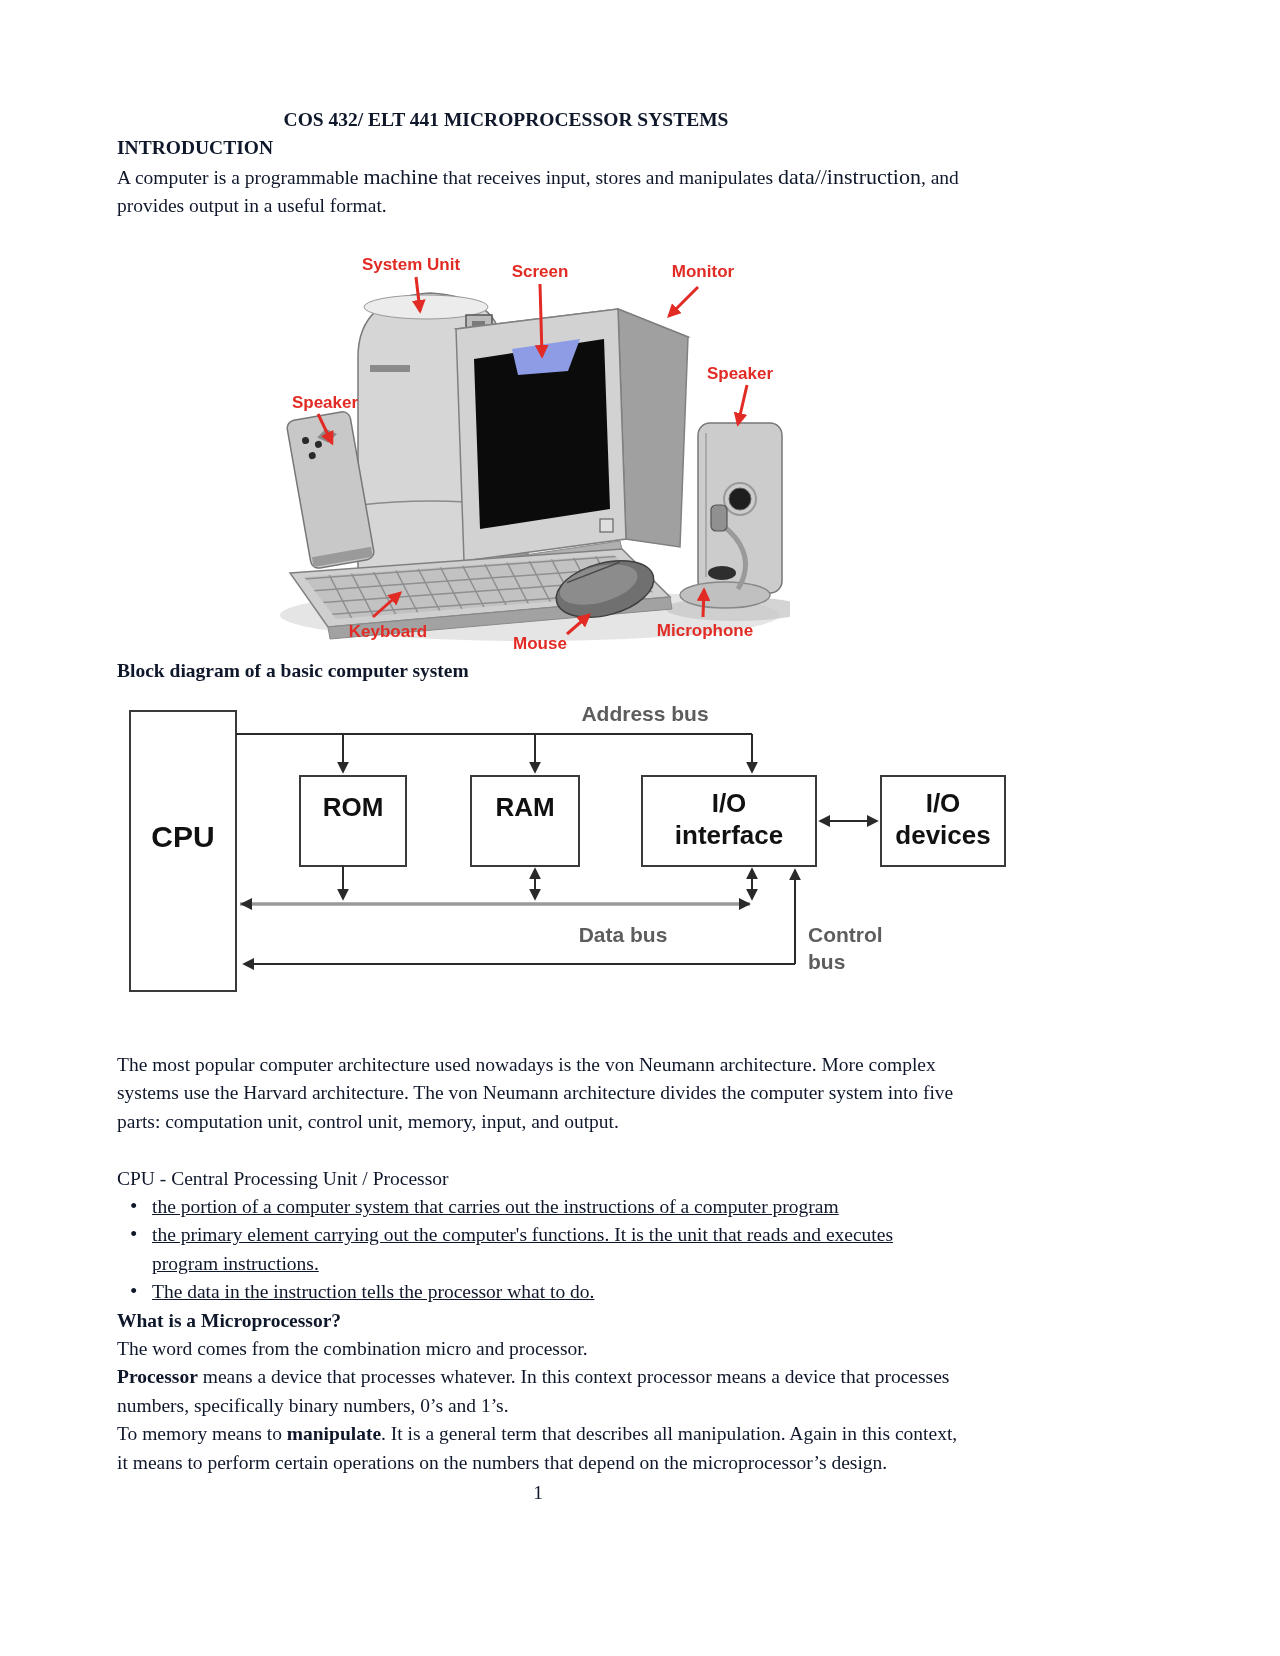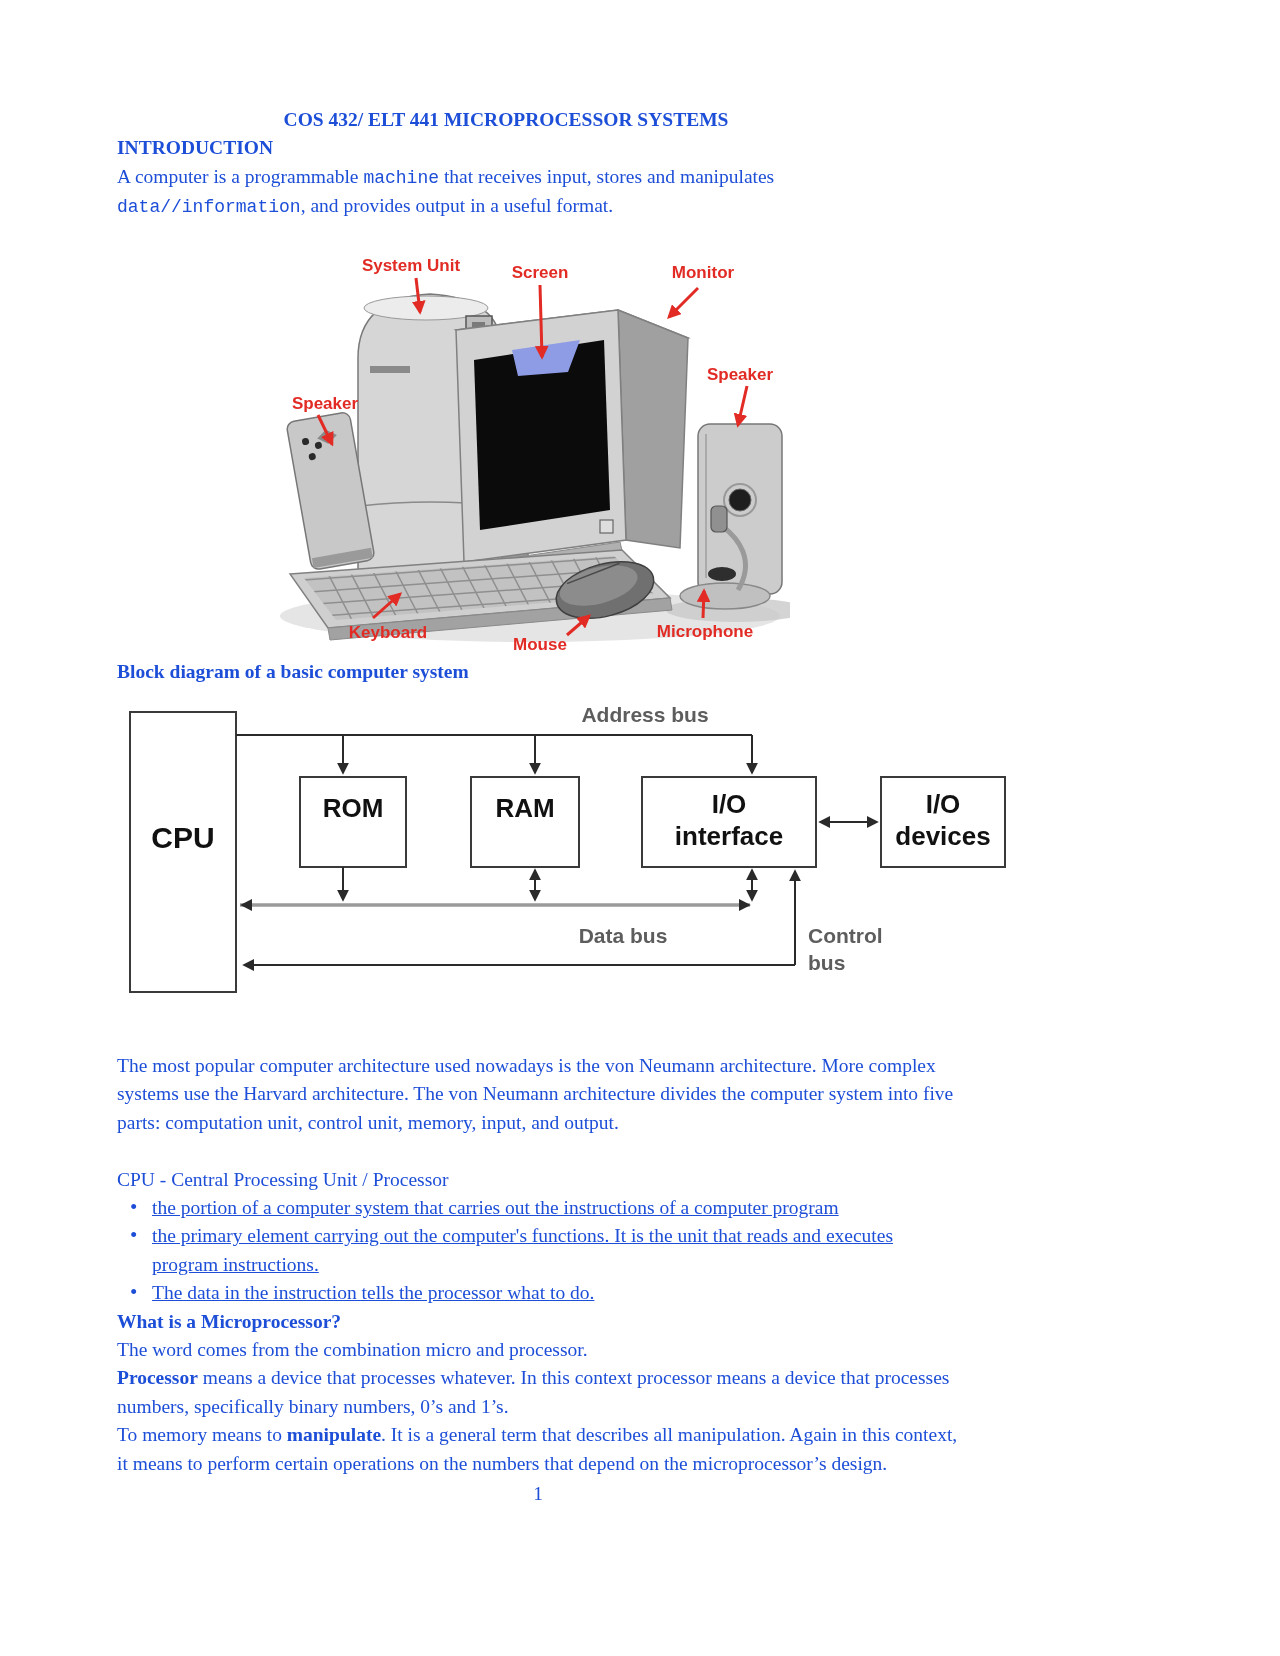--- a/index.html
+++ b/index.html
@@ -1,46 +1,46 @@
 <!DOCTYPE html>
 <html><head>
 <meta charset="utf-8">
 <style>
   html,body{margin:0;padding:0;background:#ffffff;}
   .page{
     position:relative; width:1076px; height:1656px; background:#ffffff;
-    font-family:"Liberation Serif", serif; color:#1d4ed8;
+    font-family:"Liberation Serif", serif; color:#0f172a;
     font-size:19.5px; line-height:28.4px; overflow:hidden;
   }
   .content{ padding:106px 117px 0 117px; }
   p{ margin:0; }
   .doc-title{ text-align:center; font-weight:bold; position:relative; left:-32px; }
   .h-bold{ font-weight:bold; }
-  .sans{ font-family:Liberation Mono, monospace; font-size:18px; }
+  .sans{ font-family:Liberation Serif, serif; font-size:22px; }
   .fig-computer{ position:relative; width:520px; height:420px; margin:16px 0 0 153px; }
   .fig-diagram{ position:relative; width:900px; height:300px; margin:14px 0 0 1px; }
   .fig-computer svg,.fig-diagram svg{ position:absolute; left:0; top:0; }
   .arch-para{ margin-top:52px; }
   .cpu-head{ margin-top:28.4px; }
   .bullet{ position:relative; padding-left:35px;text-decoration:underline; }
   .bullet::before{ content:"\2022"; position:absolute; left:13px; top:-1px; font-size:21px; }
   .pagenum{ text-align:center; margin-top:2px; }
   .figlabel{ font-family:"Liberation Sans", sans-serif; font-size:17px; font-weight:600; }
   .buslabel{ font-family:"Liberation Sans", sans-serif; font-weight:bold; font-size:21px; fill:#5d5d5d; }
   .blocklabel{ font-family:"Liberation Sans", sans-serif; font-weight:bold; fill:#111; }
 </style>
 </head>
 <body>
 
 <div class="page">
  <div class="content">
 
   <p class="doc-title">COS 432/ ELT 441 MICROPROCESSOR SYSTEMS</p>
   <p class="h-bold">INTRODUCTION</p>
-  <p><span>A computer is a programmable </span><span class="sans">machine</span><span> that receives input, stores and manipulates </span><span class="sans">data//information</span><span>, and provides output in a useful format.</span></p>
+  <p><span>A computer is a programmable </span><span class="sans">machine</span><span> that receives input, stores and manipulates </span><span class="sans">data//instruction</span><span>, and provides output in a useful format.</span></p>
 
   <div class="fig-computer">
     <svg width="520" height="420" viewBox="0 0 520 420">
       <defs>
         <marker id="ra" viewBox="0 0 10 10" refX="8" refY="5" markerWidth="4.6" markerHeight="4.6" orient="auto-start-reverse">
           <path d="M0,0 L10,5 L0,10 z" fill="#e12b24"></path>
         </marker>
         <clipPath id="keysclip">
               <polygon points="34,340 344,318 384,356 66,382"></polygon>
             </clipPath>

